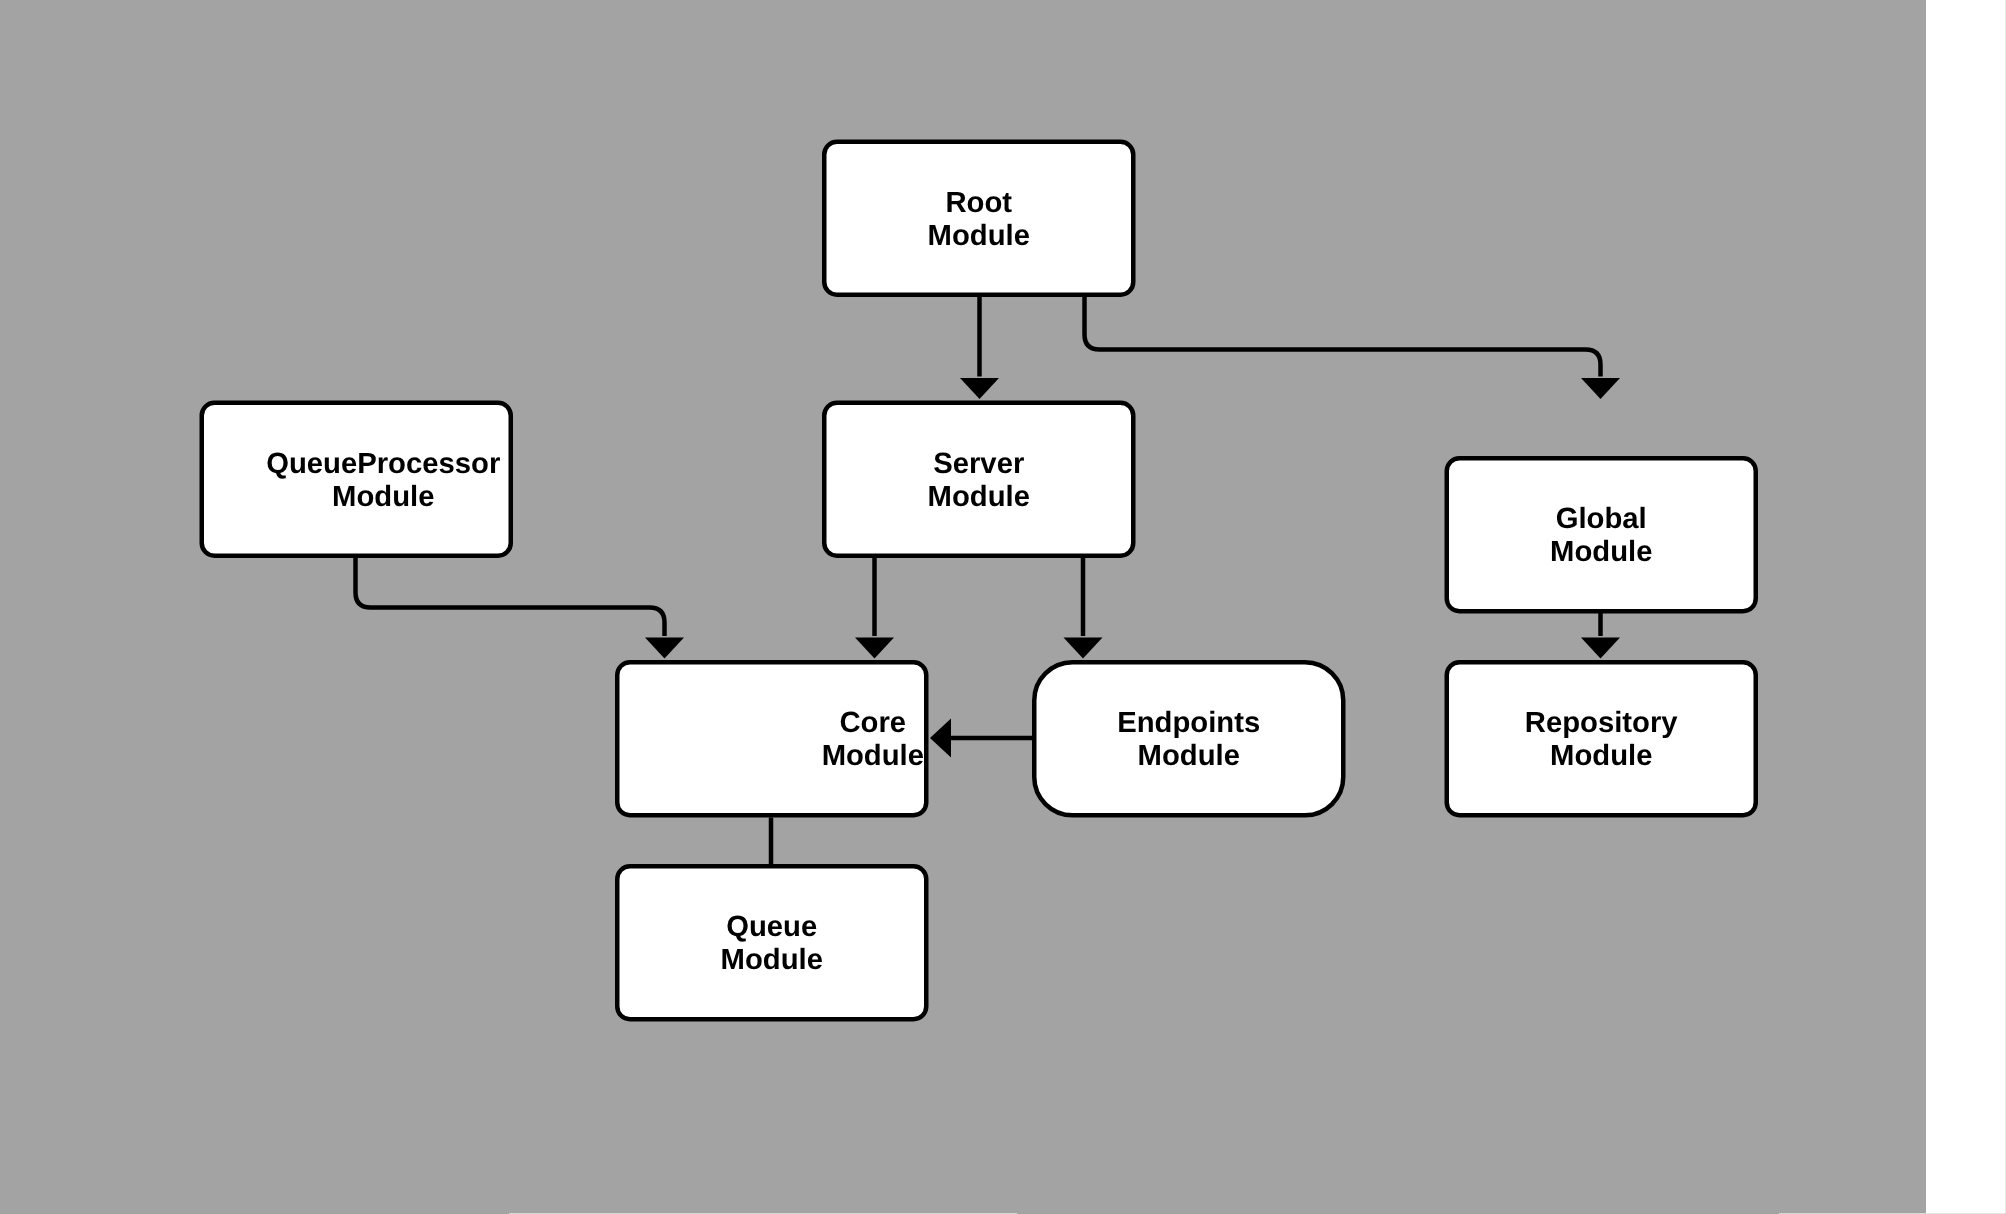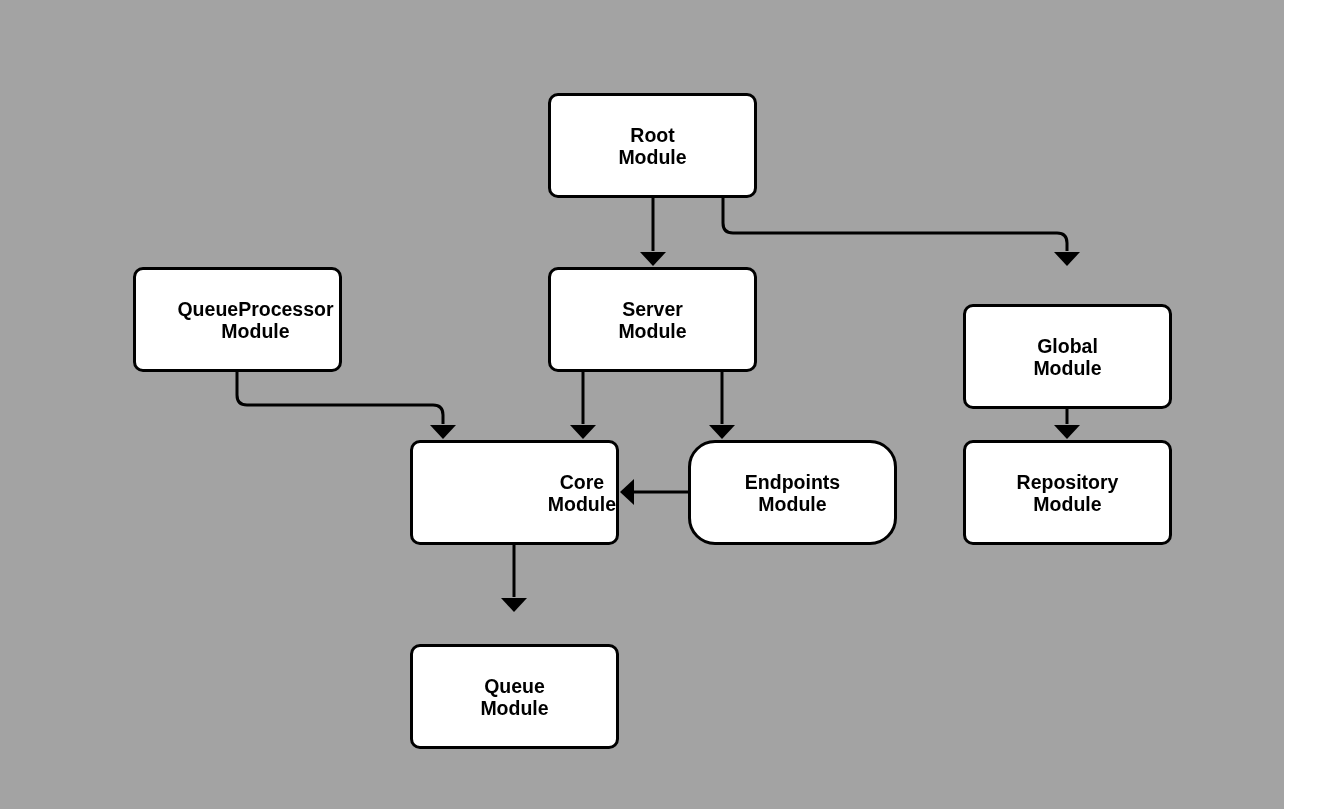--- a/index.html
+++ b/index.html
@@ -128,18 +128,18 @@
   <div class="node" style="left:688px; top:440px;border-radius:27px;">
     <div class="node-label">Endpoints
 Module</div>
   </div>
 
   <div class="node" style="left:963px; top:440px;">
     <div class="node-label">Repository
 Module</div>
   </div>
 
-  <div class="node" style="left:410px; top:644px;">
+  <div class="node" style="left:410px; top:576px;">
     <div class="node-label">Queue
 Module</div>
   </div>
 
 </div>
 
 </body></html>

